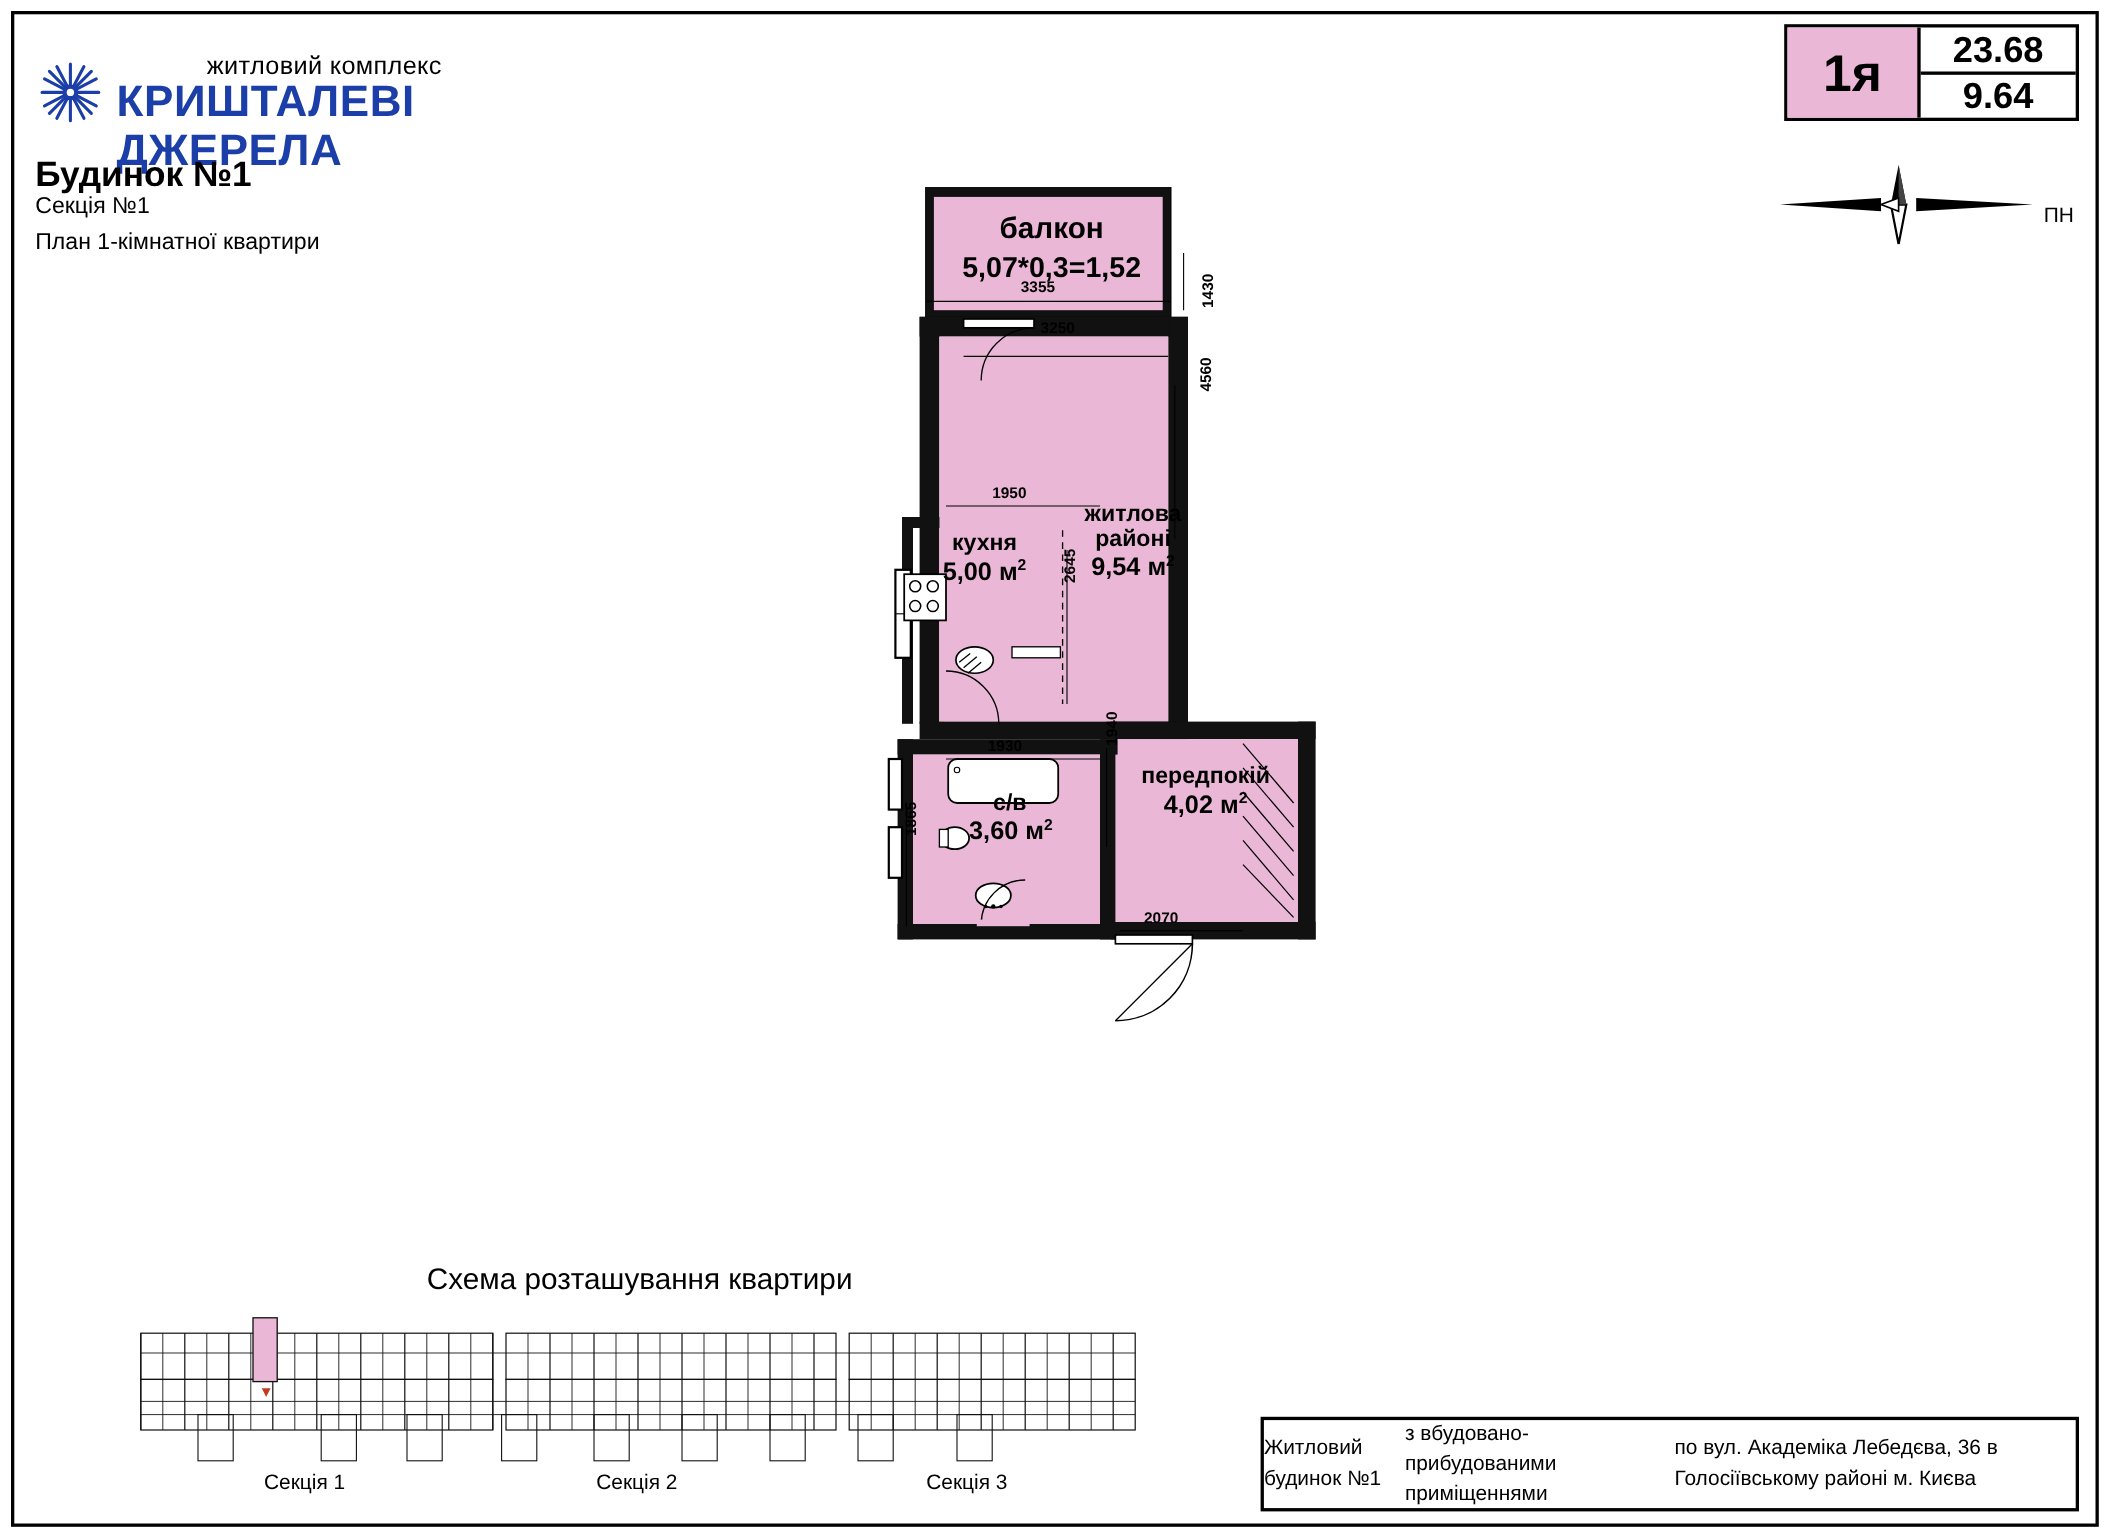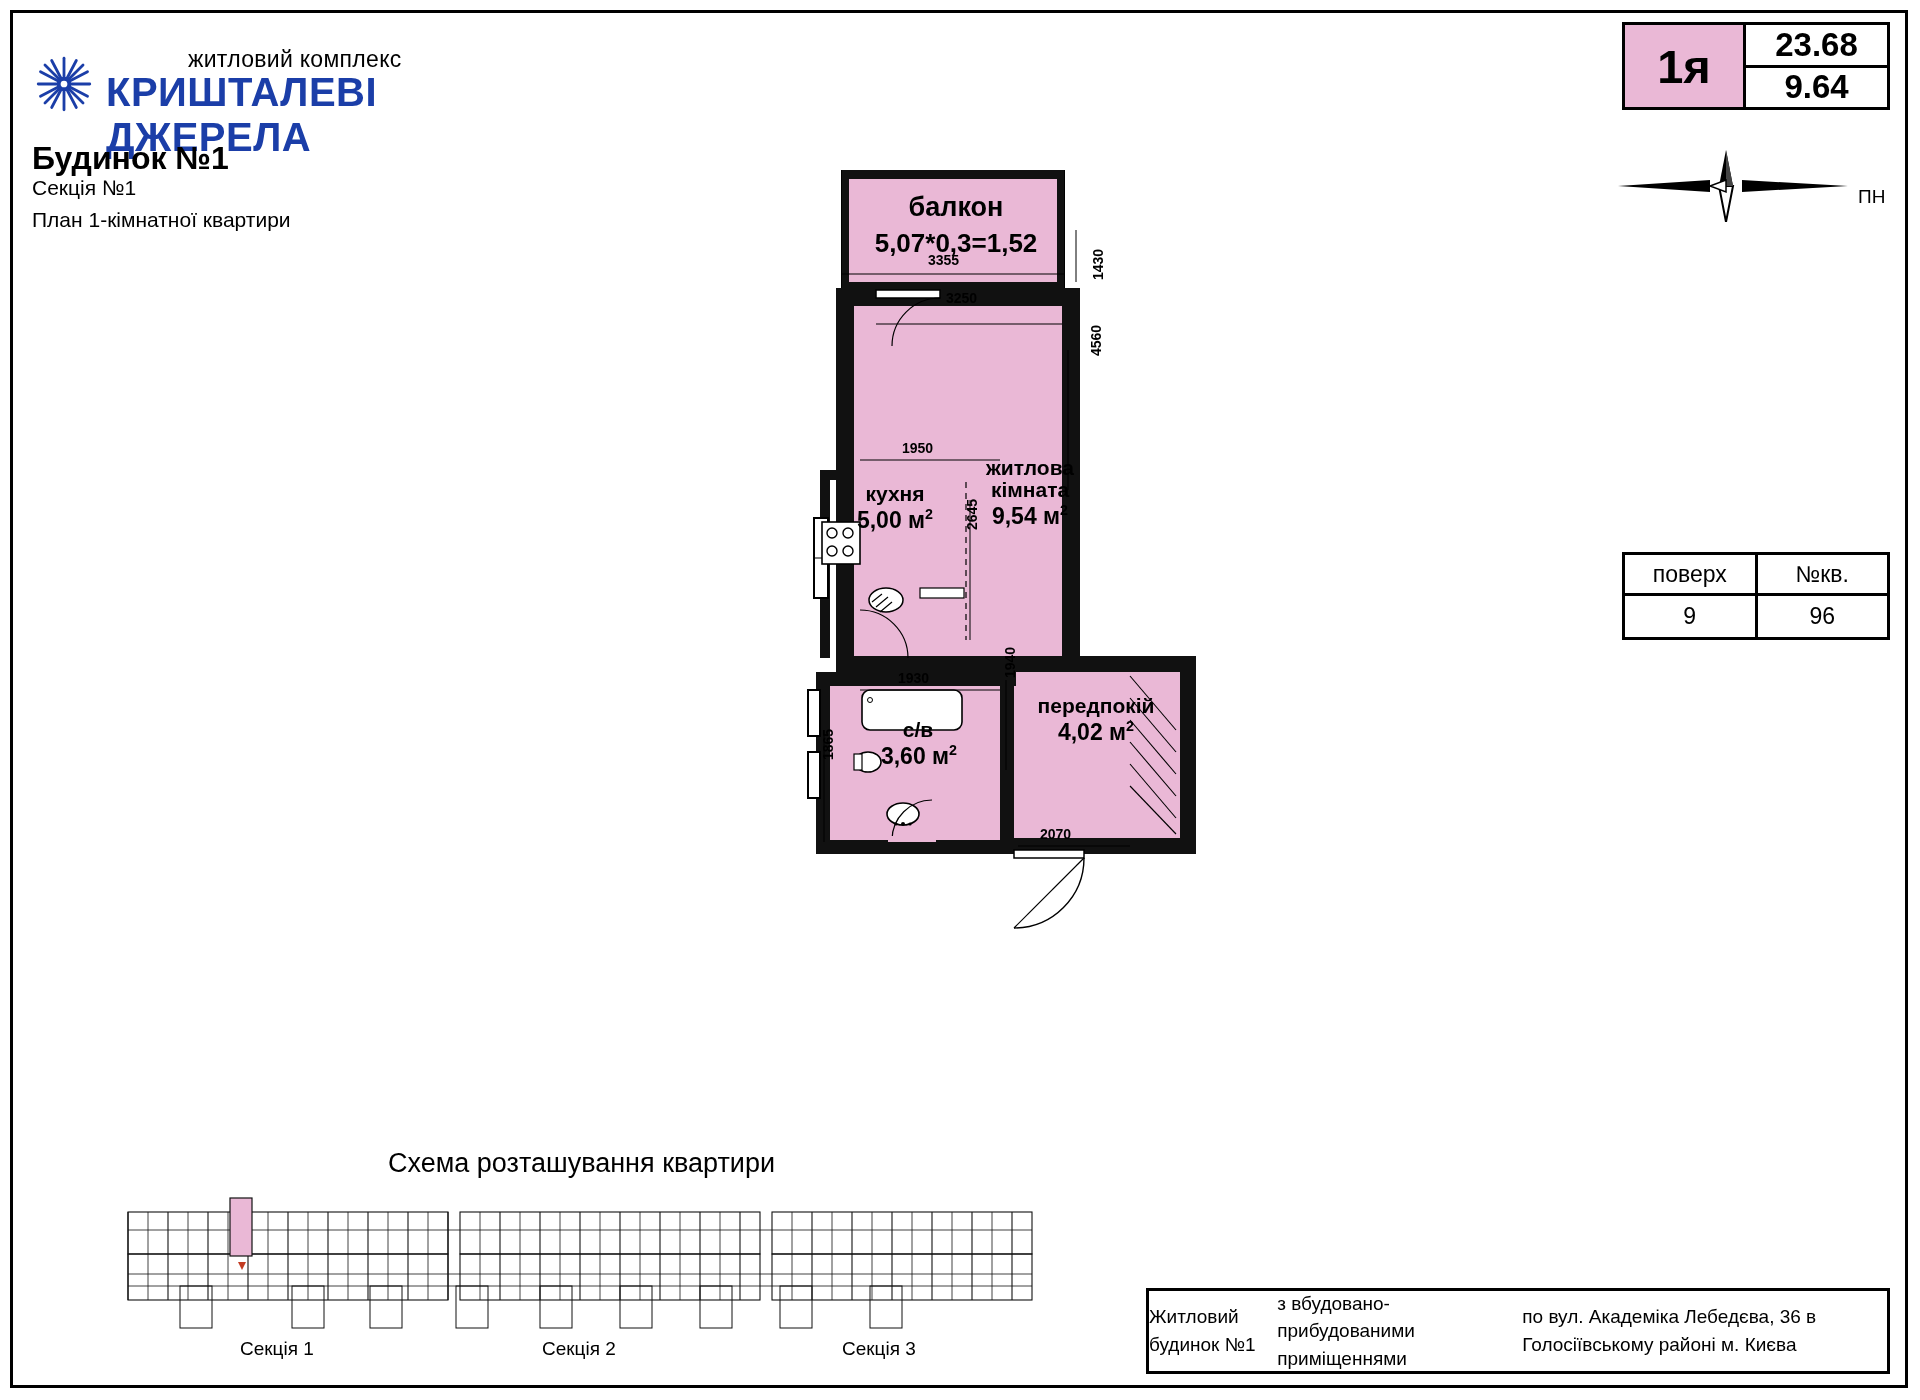--- a/index.html
+++ b/index.html
@@ -103,30 +103,20 @@
   <svg class="compass" viewBox="0 0 230 72">
     <polygon points="0,36 92,30 92,42" fill="#000"></polygon>
     <polygon points="230,36 124,30 124,42" fill="#000"></polygon>
     <polygon points="108,0 101,36 115,36" fill="#000"></polygon>
     <polygon points="108,72 101,36 115,36" fill="#ffffff" stroke="#000" stroke-width="2"></polygon>
     <polygon points="108,0 115,36 108,36" fill="#444"></polygon>
     <polygon points="92,36 108,30 108,42" fill="#ffffff" stroke="#000" stroke-width="1.5"></polygon>
   </svg>
   <div class="compass-label">ПН</div>
 
-  <div class="ftable">
-    <div class="row first">
-      <div class="cell l">поверх</div>
-      <div class="cell">№кв.</div>
-    </div>
-    <div class="row">
-      <div class="cell l">9</div>
-      <div class="cell">96</div>
-    </div>
-  </div>
 
   <div class="plan">
     <svg width="500" height="880" viewBox="0 0 500 880">
 
       <rect x="42" y="0" width="222" height="118" fill="#eab8d6" stroke="#000" stroke-width="2"></rect>
       <rect x="42" y="0" width="222" height="9" fill="#111"></rect>
       <rect x="42" y="0" width="7" height="118" fill="#111"></rect>
       <rect x="257" y="0" width="7" height="118" fill="#111"></rect>
       <rect x="42" y="112" width="222" height="6" fill="#111"></rect>
 
@@ -224,21 +214,21 @@
     
     <div class="txt balc-name" style="left:56px;top:22px;width:200px;">балкон</div>
     <div class="txt balc-area" style="left:36px;top:58px;width:240px;">5,07*0,3=1,52</div>
 
     <div class="txt room-name" style="left:30px;top:312px;width:130px;">кухня</div>
     <div class="txt room-area" style="left:22px;top:336px;width:146px;">
       <span>5,00</span> <span>м</span><span class="sup">2</span>
     </div>
 
     <div class="txt room-name" style="left:170px;top:286px;width:120px;">житлова</div>
-    <div class="txt room-name" style="left:170px;top:308px;width:120px;">кімната</div>
+    <div class="txt room-name" style="left:170px;top:308px;width:120px;">районі</div>
     <div class="txt room-area" style="left:164px;top:332px;width:132px;">
       <span>9,54</span> <span>м</span><span class="sup">2</span>
     </div>
 
     <div class="txt room-name" style="left:58px;top:548px;width:120px;">с/в</div>
     <div class="txt room-area" style="left:44px;top:572px;width:150px;">
       <span>3,60</span> <span>м</span><span class="sup">2</span>
     </div>
 
     <div class="txt room-name" style="left:212px;top:524px;width:168px;">передпокій</div>

